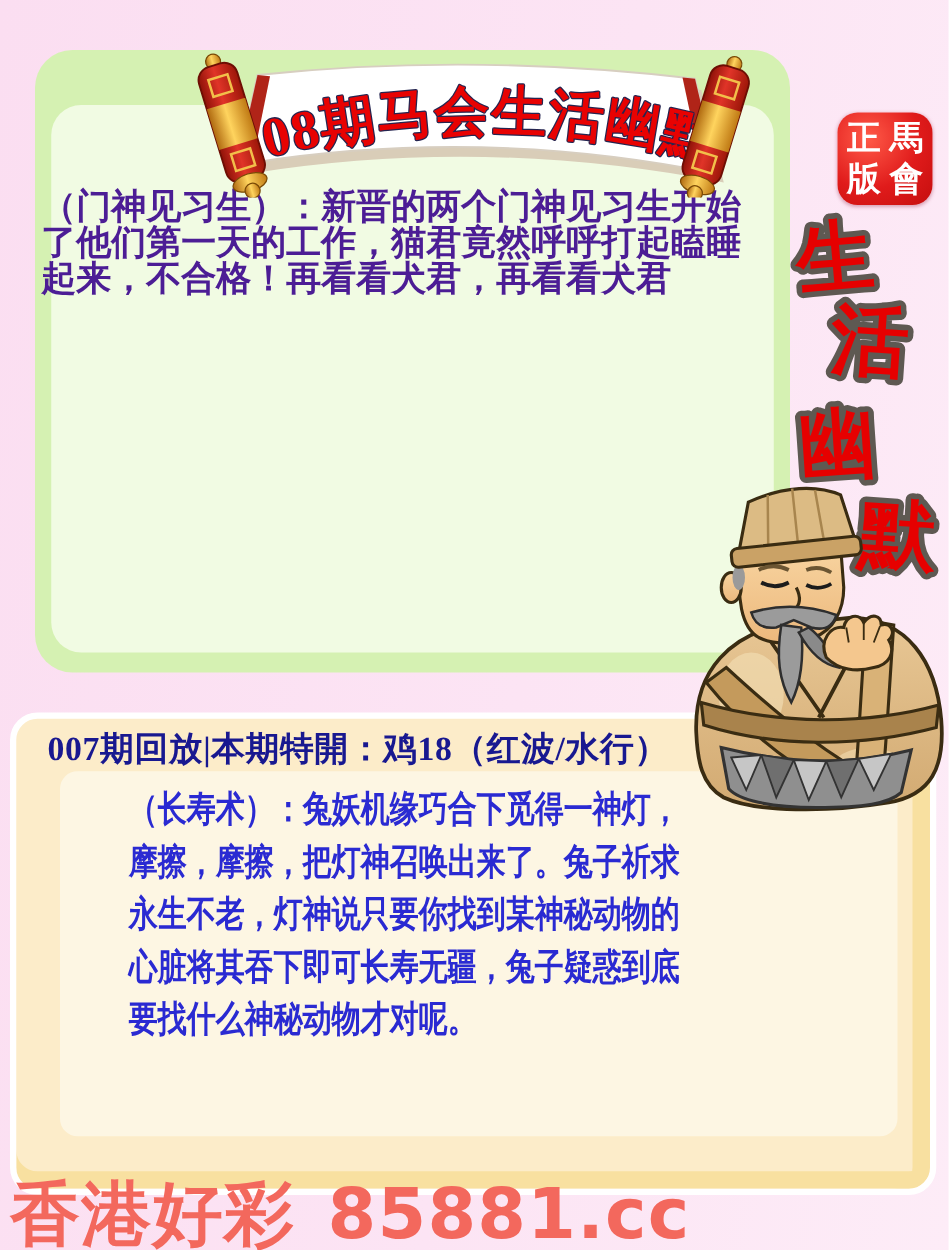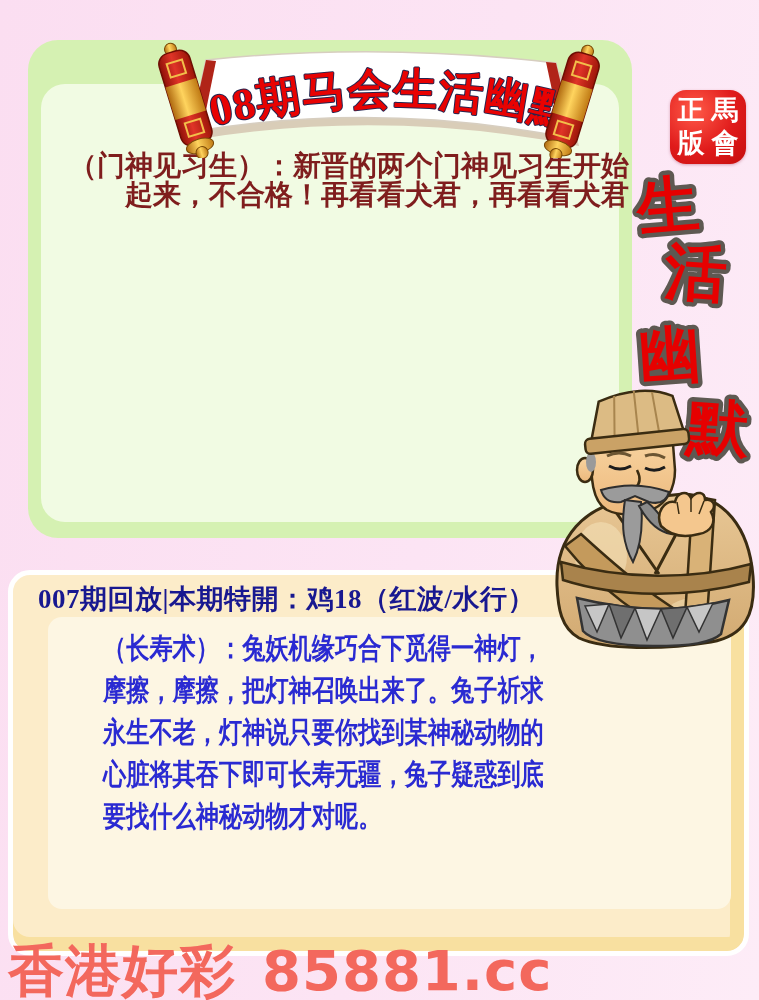--- a/index.html
+++ b/index.html
@@ -12,22 +12,22 @@
   .green-box{
     position:absolute;left:28px;top:40px;width:604px;height:498px;
     background:#d5f1b2;border-radius:30px;z-index:1;
   }
   .green-inner{
     position:absolute;left:13px;right:13px;top:44px;bottom:16px;
     background:#f1fbe3;border-radius:24px;
   }
   .top-story{
     position:absolute;left:5px;top:111px;width:596px;z-index:2;
-    color:#7f1d1d;font-size:28px;line-height:29px;font-weight:bold;
-    white-space:nowrap;letter-spacing:0;text-align:right;
+    color:#4c1d95;font-size:28px;line-height:29px;font-weight:bold;
+    white-space:nowrap;letter-spacing:0;
   }
   
   .banner{position:absolute;left:140px;top:36px;z-index:3;}
   
   .seal{
     position:absolute;left:670px;top:90px;width:76px;height:74px;z-index:3;
     background:radial-gradient(circle at 32% 28%,#ff5a48 0%,#e01b1b 55%,#c50e0e 100%);
     border-radius:16px;display:grid;grid-template-columns:1fr 1fr;
     align-items:center;justify-items:center;padding:4px;box-sizing:border-box;
     box-shadow:0 1px 3px rgba(150,30,60,.35);
@@ -42,21 +42,21 @@
     position:absolute;left:8px;top:570px;width:741px;height:386px;z-index:1;
     background:#fcecc9;border:5px solid #ffffff;border-radius:22px;box-sizing:border-box;
     box-shadow:inset 0 -14px 0 #f8e0a0, inset -14px 0 0 #f8e0a0;
   }
   .replay-header{
     position:absolute;left:25px;top:6px;
     color:#181890;font-size:27px;font-weight:bold;letter-spacing:.5px;white-space:nowrap;
   }
   .cream-inner{
     position:absolute;left:35px;top:42px;width:670px;height:292px;
-    background:#fdf6e3;border-radius:14px;padding-left:13px;
+    background:#fdf6e3;border-radius:14px;
   }
   .bottom-story{
     position:absolute;left:55px;top:10px;
     color:#2a2ad2;font-size:29px;line-height:42px;font-weight:bold;
     white-space:nowrap;transform:scaleX(0.8);transform-origin:left top;
   }
   
   .footer{
     position:absolute;left:8px;top:934px;z-index:5;
     font-family:"DejaVu Sans", sans-serif;font-weight:bold;font-size:56px;
@@ -66,20 +66,21 @@
 </style>
 </head>
 <body>
 
 <div class="stage">
 
   <div class="green-box">
     <div class="green-inner"></div>
     <div class="top-story">
       <div>（门神见习生）：新晋的两个门神见习生开始</div>
+      <div>了他们第一天的工作，猫君竟然呼呼打起瞌睡</div>
       <div>起来，不合格！再看看犬君，再看看犬君</div>
     </div>
   </div>
 
   <svg class="banner" width="480" height="122" viewBox="140 36 480 122">
     <defs>
       <linearGradient id="rodRed" x1="0" y1="0" x2="1" y2="0">
         <stop offset="0" stop-color="#8f1208"></stop>
           <stop offset="0.45" stop-color="#e03428"></stop>
           <stop offset="1" stop-color="#9c1608"></stop>

